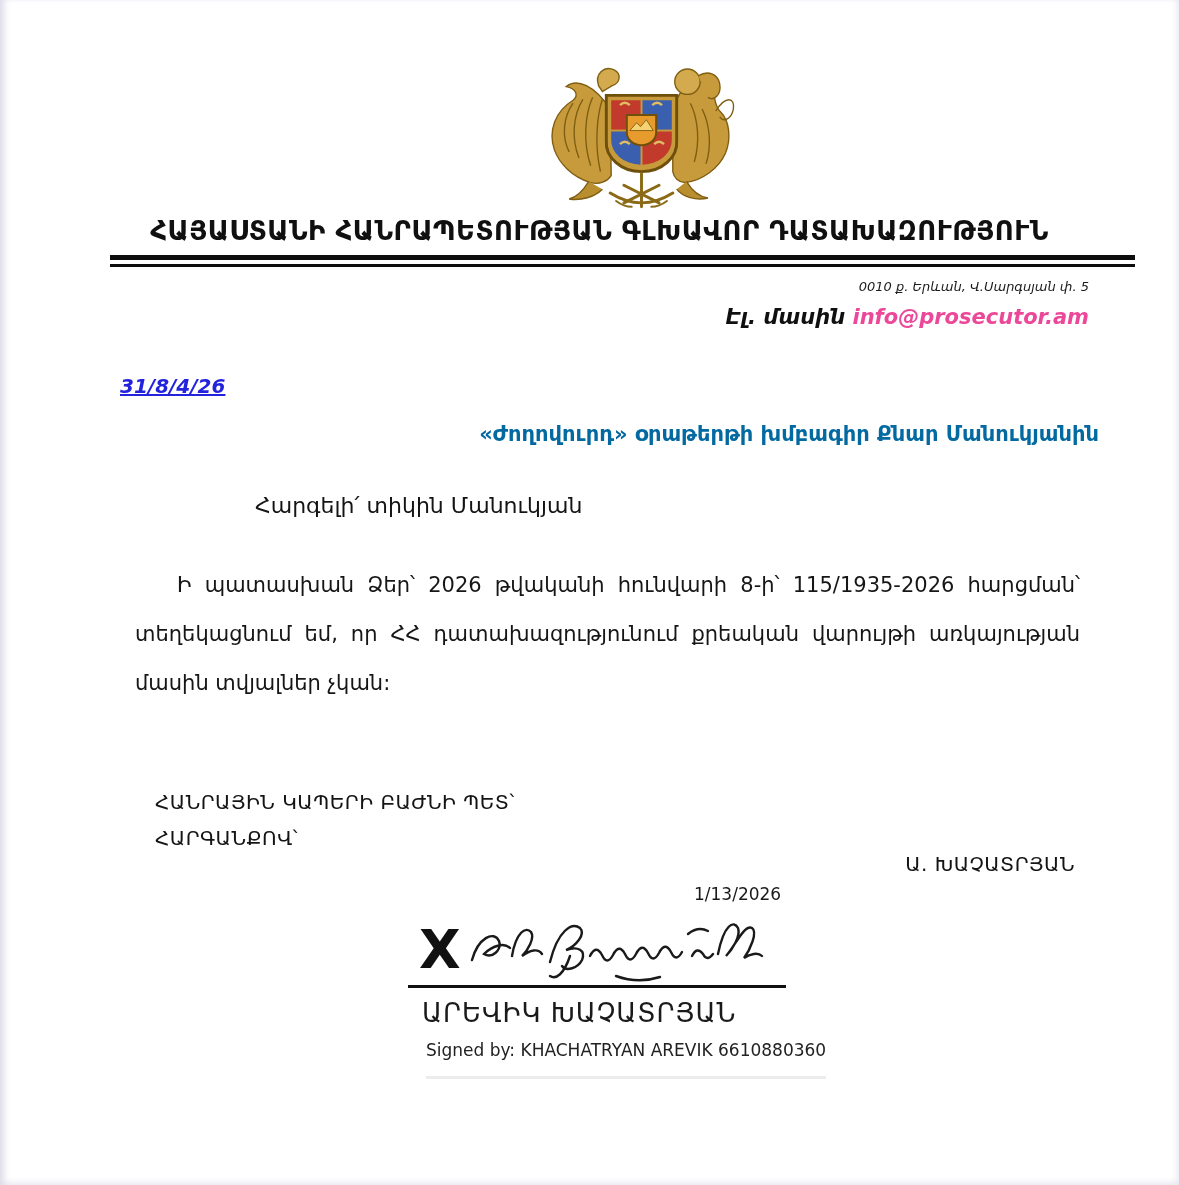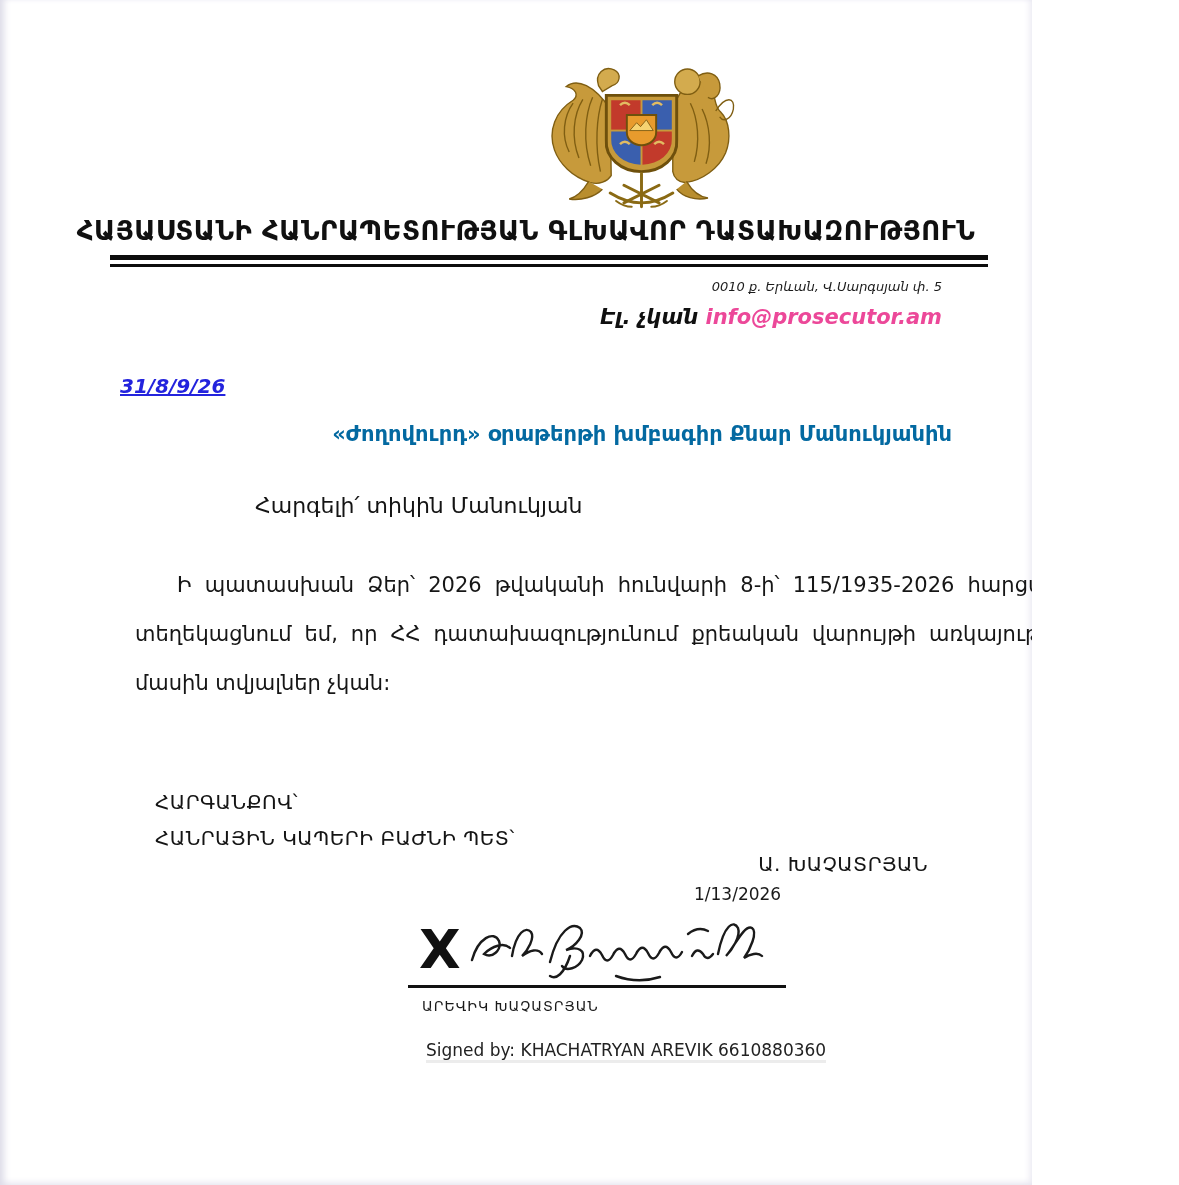--- a/index.html
+++ b/index.html
@@ -1,18 +1,18 @@
 <!DOCTYPE html>
 <html><head>
 <meta charset="utf-8">
 <style>
   html,body{margin:0;padding:0;background:#fff;}
   .page{
     position:relative;
-    width:1032px;height:1185px;
+    width:1179px;height:1185px;
     background:#ffffff;
     font-family:"DejaVu Sans","Liberation Sans",sans-serif;
     color:#161616;
     box-shadow:
       inset 9px 0 7px -5px #dddce8,
       inset -7px 0 7px -5px #e9e8f1,
       inset 0 -7px 7px -5px #e6e5ef,
       inset 0 4px 6px -5px #efeef5;
     overflow:hidden;
   }
@@ -60,25 +60,25 @@
   }
   .sig-date{position:absolute;left:694px;top:884px;font-size:17px;color:#1a1a1a;}
   .sig-x{
     position:absolute;left:419px;top:920px;
     font-size:54px;font-weight:600;color:#111;line-height:60px;
   }
   .sig-script{position:absolute;left:466px;top:916px;width:300px;height:74px;}
   .sig-line{position:absolute;left:408px;top:985px;width:378px;height:3px;background:#111;}
   .sig-name{
     position:absolute;left:422px;top:998px;
-    font-size:14px;color:#1a1a1a;letter-spacing:1px;
+    font-size:26px;color:#1a1a1a;letter-spacing:1px;
   }
   .signed-by{
     position:absolute;left:426px;top:1040px;
-    font-size:17px;color:#222;padding-bottom:0;border-bottom:3px solid #ececec;
+    font-size:17px;color:#222;padding-bottom:16px;border-bottom:3px solid #ececec;
   }
 </style>
 </head>
 <body>
 
 <div class="page">
 
   <div class="emblem">
     <svg viewBox="0 0 220 165" width="215" height="162" aria-hidden="true">
 
@@ -122,36 +122,36 @@
     </svg>
   </div>
 
   <h1 class="org-title">ՀԱՅԱՍՏԱՆԻ ՀԱՆՐԱՊԵՏՈՒԹՅԱՆ ԳԼԽԱՎՈՐ ԴԱՏԱԽԱԶՈՒԹՅՈՒՆ</h1>
 
   <div class="double-rule"></div>
 
   <div class="address-block">
     <div class="address-line">0010 ք. Երևան, Վ.Սարգսյան փ. 5</div>
     <div class="email-line">
-      <span>Էլ. չկան</span>
+      <span>Էլ. մասին</span>
       <a class="link">info@prosecutor.am</a>
     </div>
   </div>
 
-  <a class="ref-number">31/8/9/26</a>
+  <a class="ref-number">31/8/4/26</a>
 
   <div class="addressee">«Ժողովուրդ» օրաթերթի խմբագիր Քնար Մանուկյանին</div>
 
   <div class="salutation">Հարգելի՛ տիկին Մանուկյան</div>
 
   <p class="body-text">Ի պատասխան Ձեր՝ 2026 թվականի հունվարի 8-ի՝ 115/1935-2026 հարցման՝ տեղեկացնում եմ, որ ՀՀ դատախազությունում քրեական վարույթի առկայության մասին տվյալներ չկան:</p>
 
   <div class="closing">
+    <div>ՀԱՆՐԱՅԻՆ ԿԱՊԵՐԻ ԲԱԺՆԻ ՊԵՏ՝</div>
     <div>ՀԱՐԳԱՆՔՈՎ՝</div>
-    <div>ՀԱՆՐԱՅԻՆ ԿԱՊԵՐԻ ԲԱԺՆԻ ՊԵՏ՝</div>
   </div>
   <div class="closing-signer">Ա. ԽԱՉԱՏՐՅԱՆ</div>
 
   <div class="sig-date">1/13/2026</div>
 
   <span class="sig-x">X</span>
 
   <div class="sig-script">
     <svg viewBox="0 0 300 74" width="300" height="74" aria-hidden="true">
       <g fill="none" stroke="#1a1a1a" stroke-width="2.4" stroke-linecap="round">

